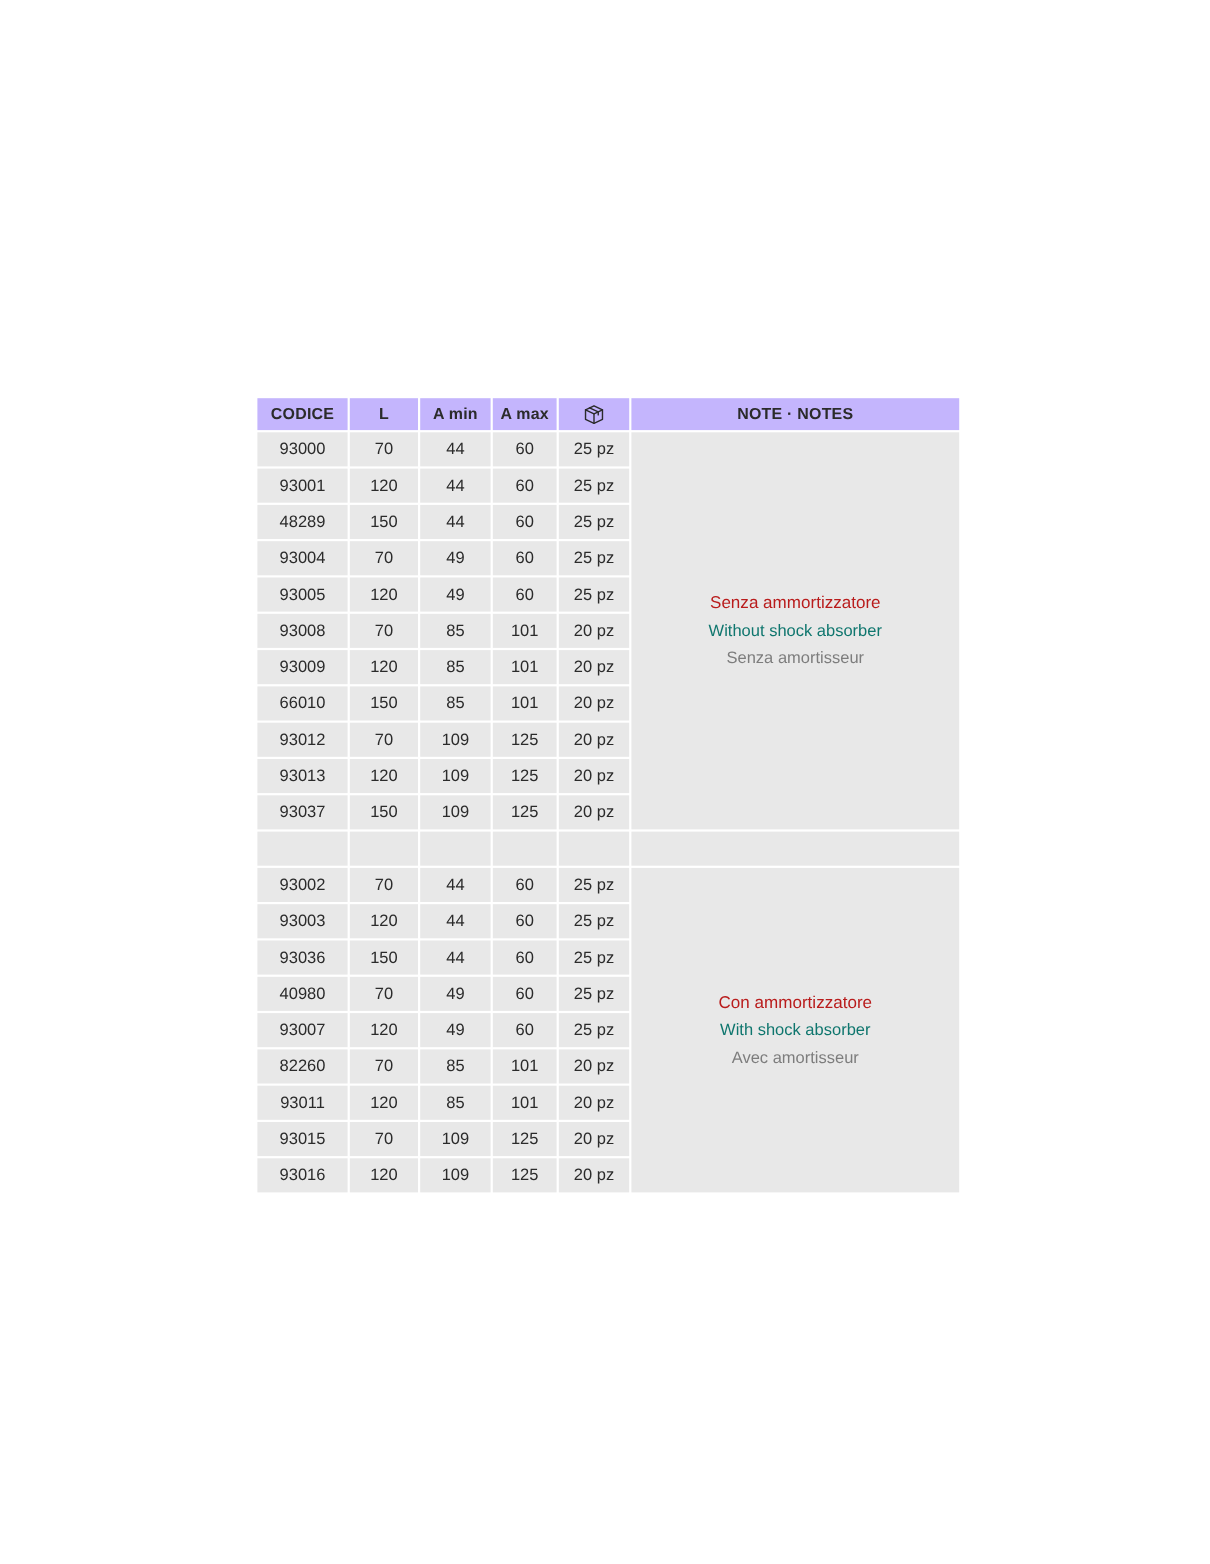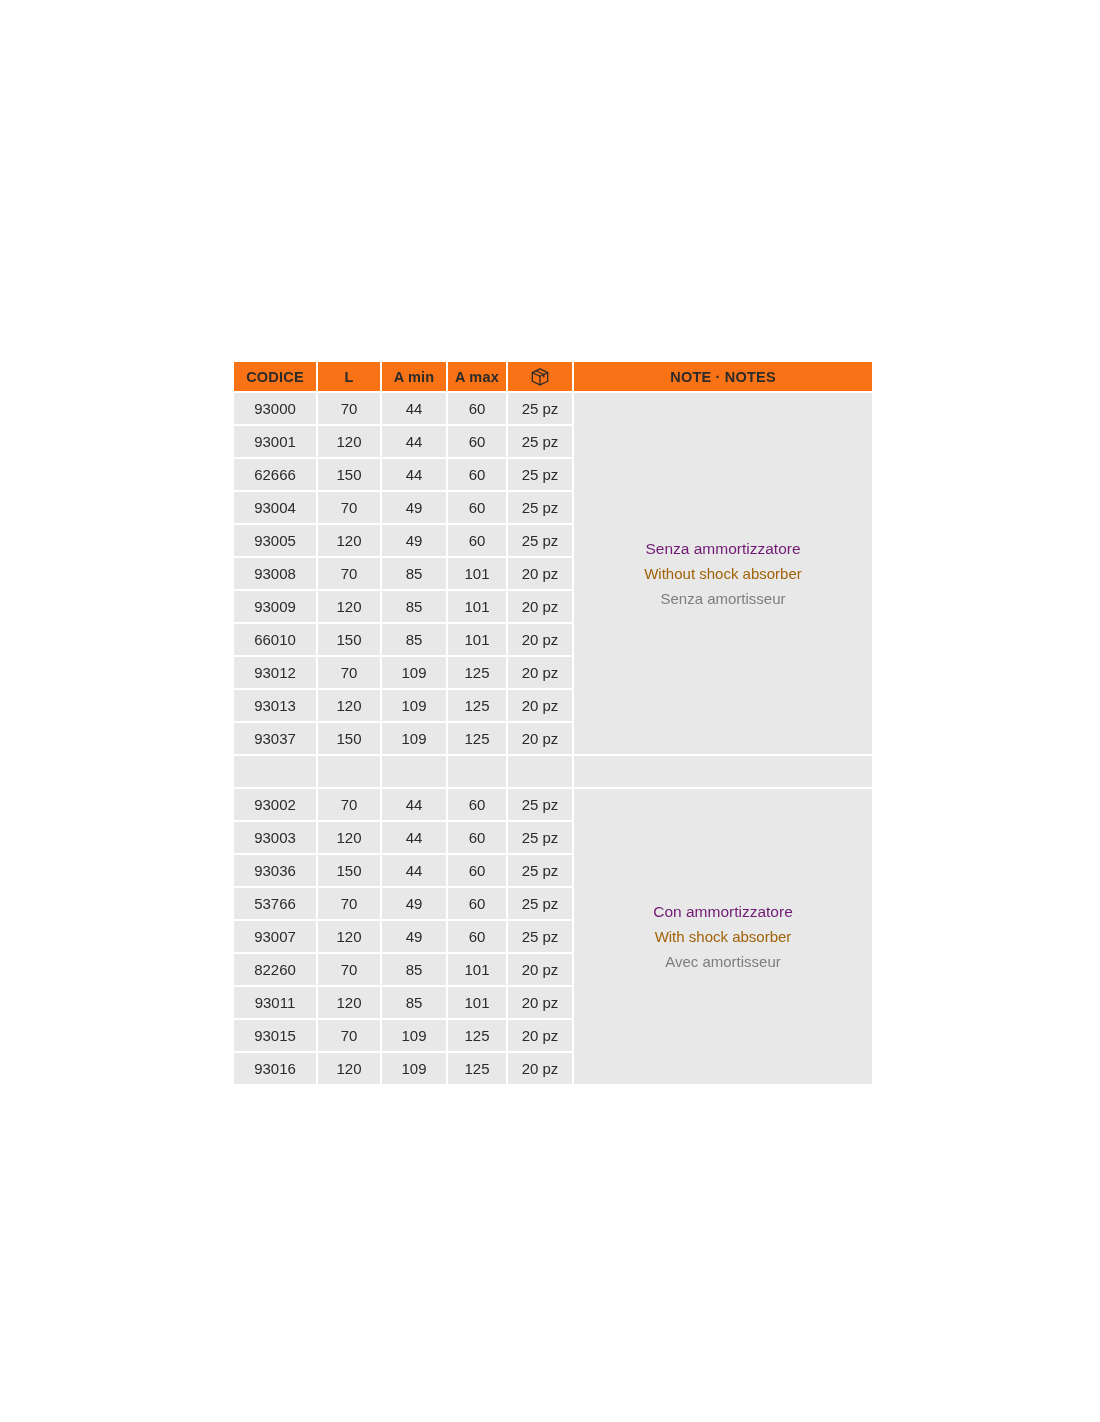--- a/index.html
+++ b/index.html
@@ -29,21 +29,21 @@
     background: #e8e8e8;
     text-align: center;
     vertical-align: middle;
     color: #2b2b2b;
     font-size: 15px;
     padding: 0;
     height: 31px;
     border: none;
   }
   table.spec thead th {
-    background: #f97316;
+    background: #c4b5fd;
     font-weight: bold;
     font-size: 14.5px;
     height: 29px;
     letter-spacing: 0.2px;
   }
   col.c-code { width: 82px; }
   col.c-l    { width: 62px; }
   col.c-amin { width: 64px; }
   col.c-amax { width: 58px; }
   col.c-pack { width: 64px; }
@@ -61,27 +61,27 @@
   td.notes-cell {
     background: #e8e8e8;
     text-align: center;
     vertical-align: middle;
     padding: 0 10px;
     line-height: 1.0;
   }
   .note-it {
     display: block;
     font-size: 15.5px;
-    color: #701a75;
+    color: #b91c1c;
     margin-bottom: 10px;
   }
   .note-en {
     display: block;
     font-size: 15px;
-    color: #a16207;
+    color: #0f766e;
     margin-bottom: 10px;
   }
   .note-fr {
     display: block;
     font-size: 15px;
     color: #7d7d7d;
   }
   .box-icon {
     display: inline-block;
     width: 22px;
@@ -139,21 +139,21 @@
         </td>
       </tr>
       <tr>
         <td class="code">93001</td>
         <td class="num">120</td>
         <td class="num">44</td>
         <td class="num">60</td>
         <td class="pack">25 pz</td>
       </tr>
       <tr>
-        <td class="code">62666</td>
+        <td class="code">48289</td>
         <td class="num">150</td>
         <td class="num">44</td>
         <td class="num">60</td>
         <td class="pack">25 pz</td>
       </tr>
       <tr>
         <td class="code">93004</td>
         <td class="num">70</td>
         <td class="num">49</td>
         <td class="num">60</td>
@@ -238,21 +238,21 @@
         <td class="pack">25 pz</td>
       </tr>
       <tr>
         <td class="code">93036</td>
         <td class="num">150</td>
         <td class="num">44</td>
         <td class="num">60</td>
         <td class="pack">25 pz</td>
       </tr>
       <tr>
-        <td class="code">53766</td>
+        <td class="code">40980</td>
         <td class="num">70</td>
         <td class="num">49</td>
         <td class="num">60</td>
         <td class="pack">25 pz</td>
       </tr>
       <tr>
         <td class="code">93007</td>
         <td class="num">120</td>
         <td class="num">49</td>
         <td class="num">60</td>

